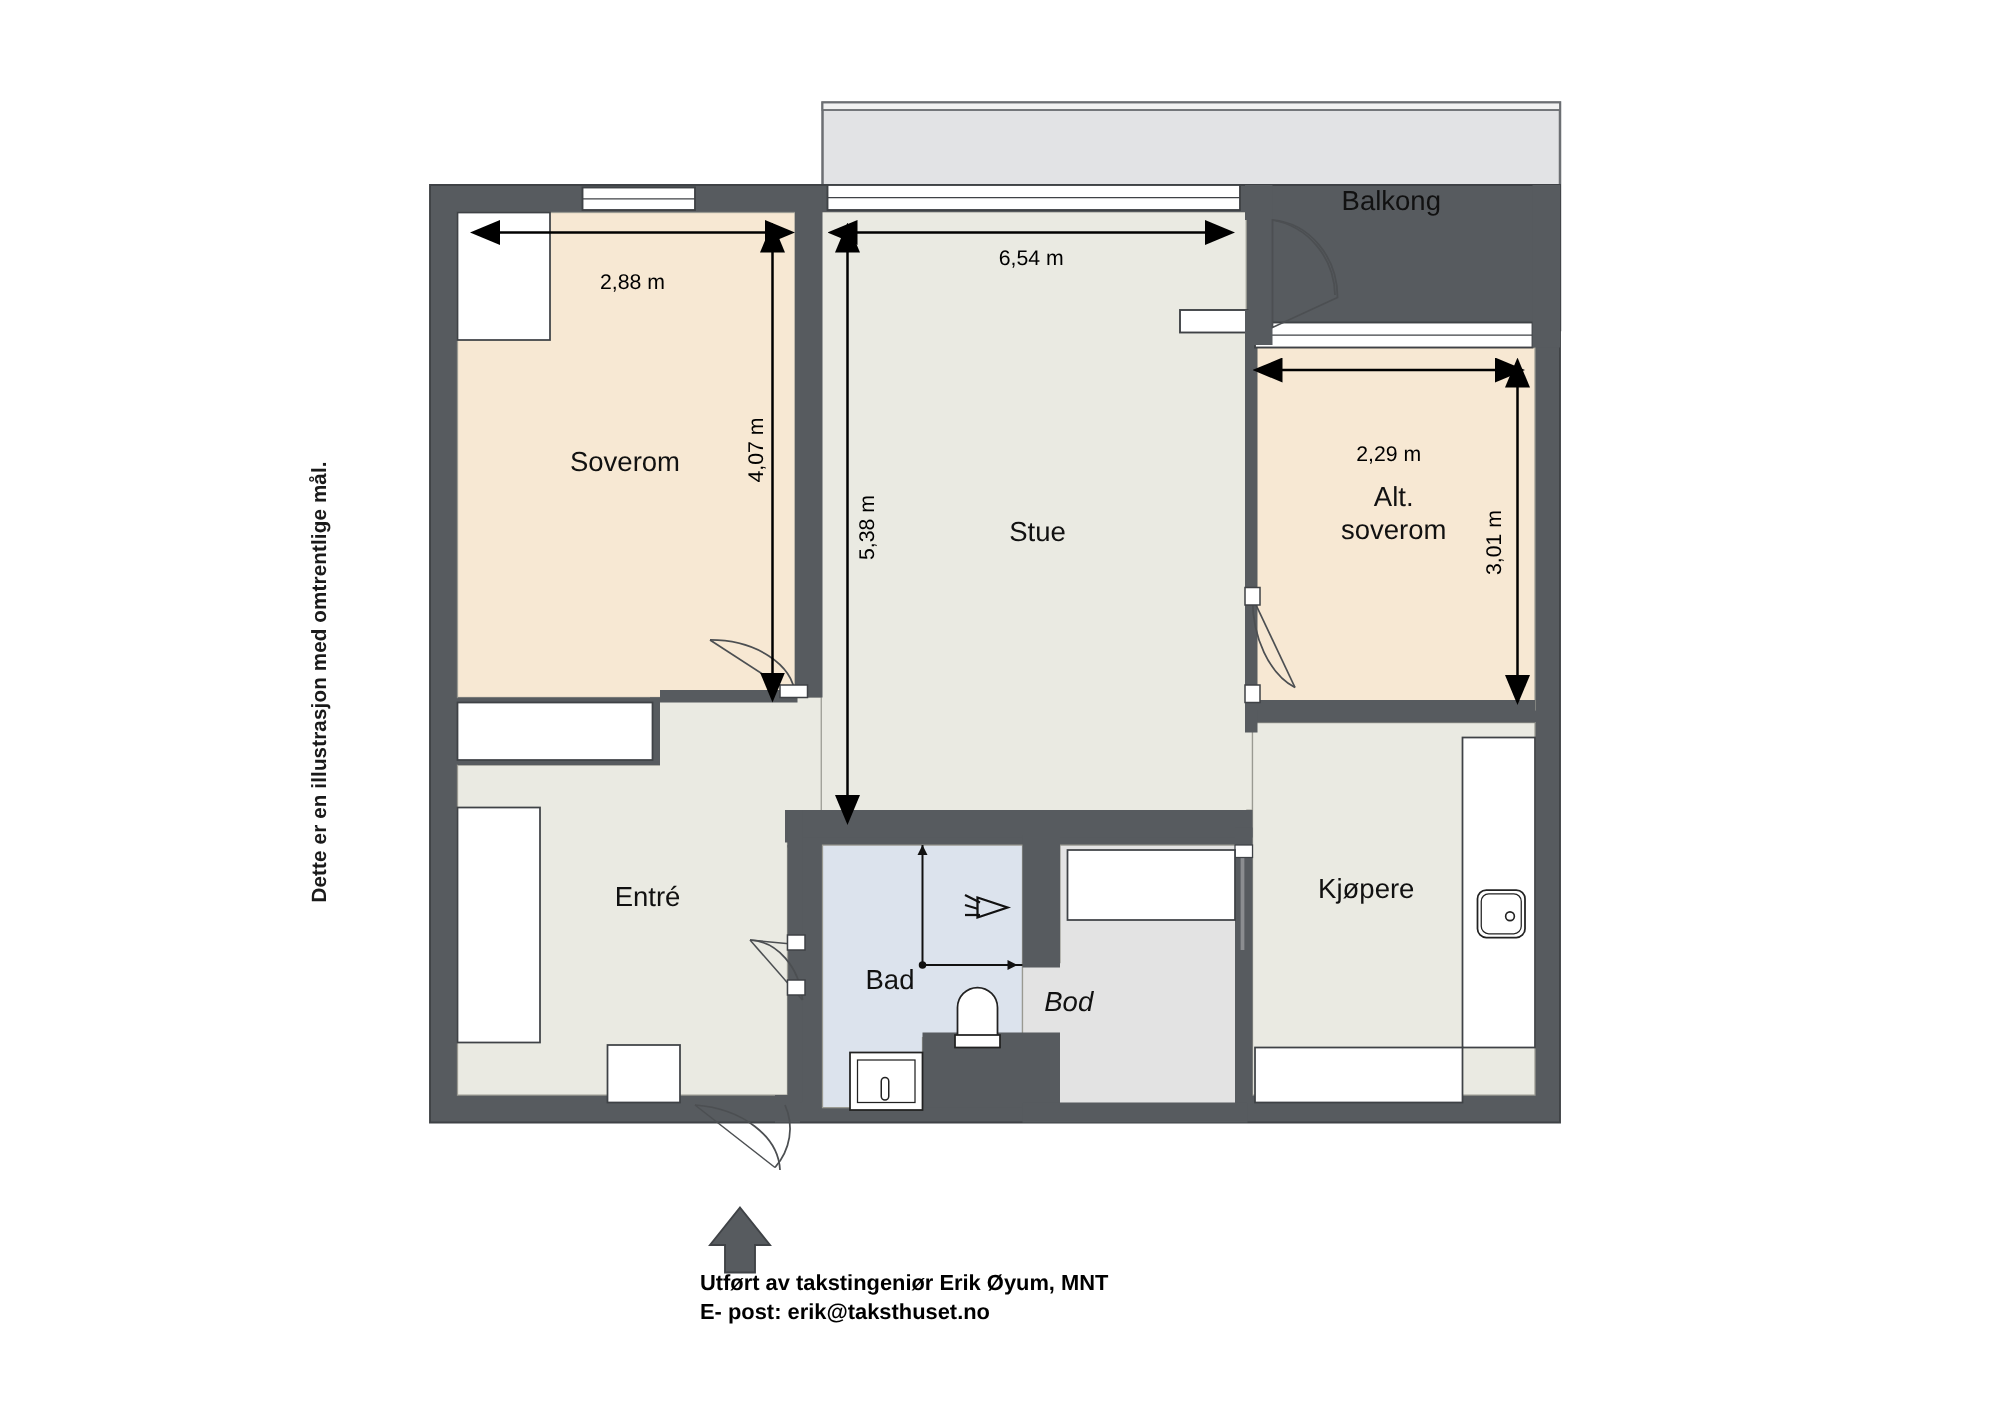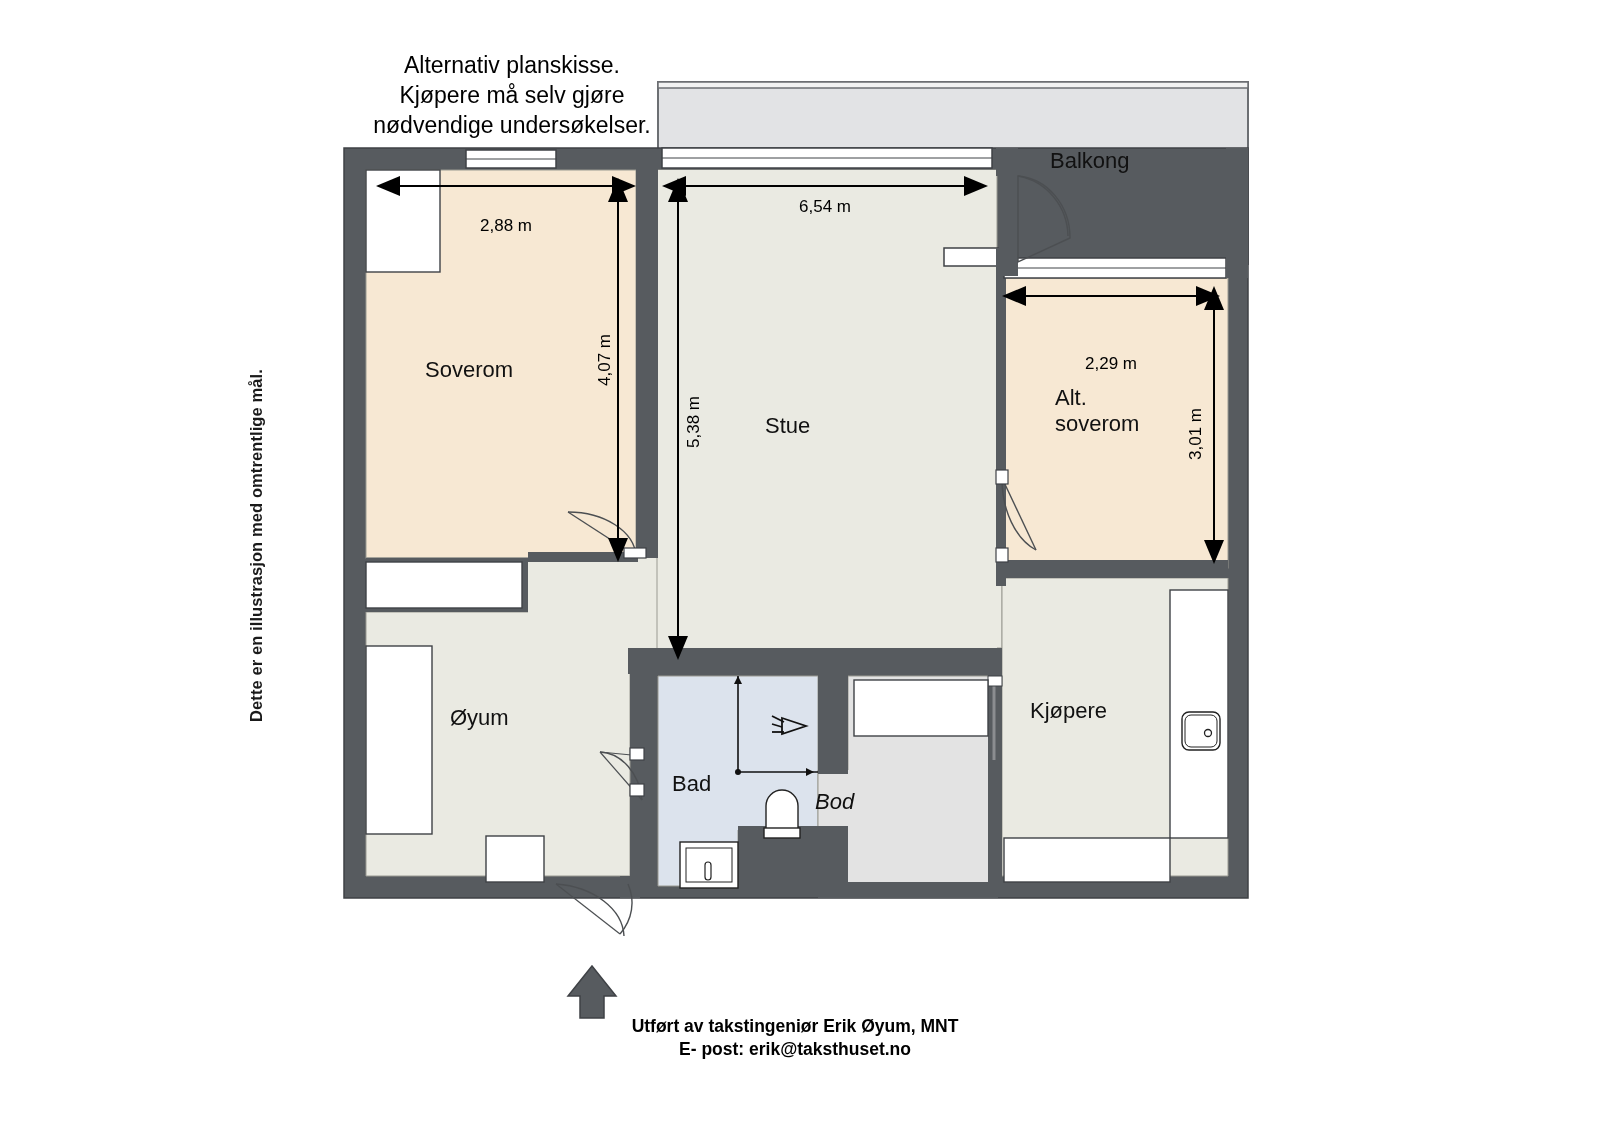--- a/index.html
+++ b/index.html
@@ -46,29 +46,29 @@
     transform: rotate(-90deg);
     transform-origin: left top;
     font-weight: bold;
     letter-spacing: 0.1px;
   }
   .footer {
     position: absolute;
     left: 560px;
     top: 1015px;
     width: 470px;
-    text-align: center;
     font-size: 17.5px;
     line-height: 23px;
     color: #000000;
     font-weight: bold;
     white-space: pre-line;
   }
   .room-label {
     position: absolute;
+    text-align: center;
     color: #111111;
     font-size: 22px;
     line-height: 26px;
     white-space: pre-line;
     pointer-events: none;
   }
   .dim-label {
     position: absolute;
     font-size: 17px;
     color: #000000;
@@ -308,39 +308,36 @@
     <g>
       <line x1="1214" y1="308" x2="1214" y2="542" stroke="#000000" stroke-width="2" marker-start="url(#arrL)" marker-end="url(#arrR)"></line>
     </g>
 
     <g>
       <polygon points="592,966 616,996 604,996 604,1018 580,1018 580,996 568,996" fill="#575b5f" stroke="#3f4246" stroke-width="1.5"></polygon>
     </g>
 
   </svg>
 
-  <div class="note-title">Alternativ planskisse.
-Kjøpere må selv gjøre
-nødvendige undersøkelser.</div>
 
   <div class="side-note">Dette er en illustrasjon med omtrentlige mål.</div>
 
   <div class="footer">Utført av takstingeniør Erik Øyum, MNT
 E- post: erik@taksthuset.no</div>
 
   <div class="room-label" style="left:425px; top:357px; width:150px;">Soverom</div>
 
   <div class="room-label" style="left:765px; top:413px; width:130px;">Stue</div>
 
   <div class="room-label" style="left:1055px; top:385px; width:120px;">Alt.
 soverom</div>
 
   <div class="room-label" style="left:1050px; top:148px; width:126px;">Balkong</div>
 
-  <div class="room-label" style="left:450px; top:705px; width:136px;">Øyum</div>
+  <div class="room-label" style="left:450px; top:705px; width:136px;">Entré</div>
 
   <div class="room-label" style="left:672px; top:771px; width:80px;">Bad</div>
 
   <div class="room-label" style="left:815px; top:789px; width:80px;font-style:italic;">Bod</div>
 
   <div class="room-label" style="left:1030px; top:698px; width:126px;">Kjøpere</div>
 
   <div class="dim-label" style="left:436px; top:196px; width:140px;margin-top:20px;">2,88 m</div>
 
   <div class="dim-label vert" style="left:535px; top:350px; width:140px;">4,07 m</div>

